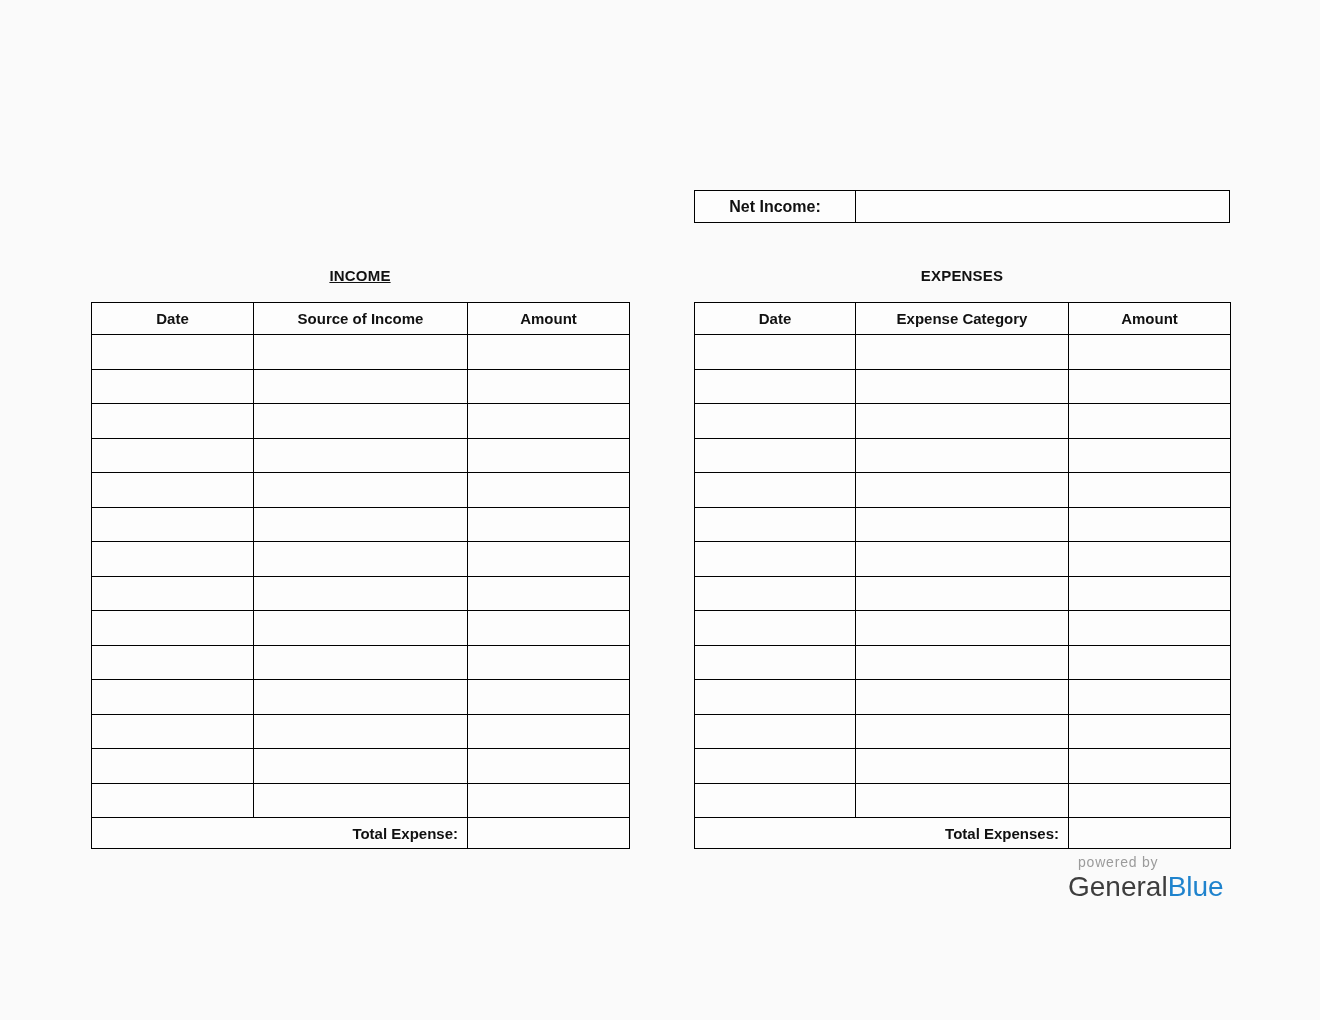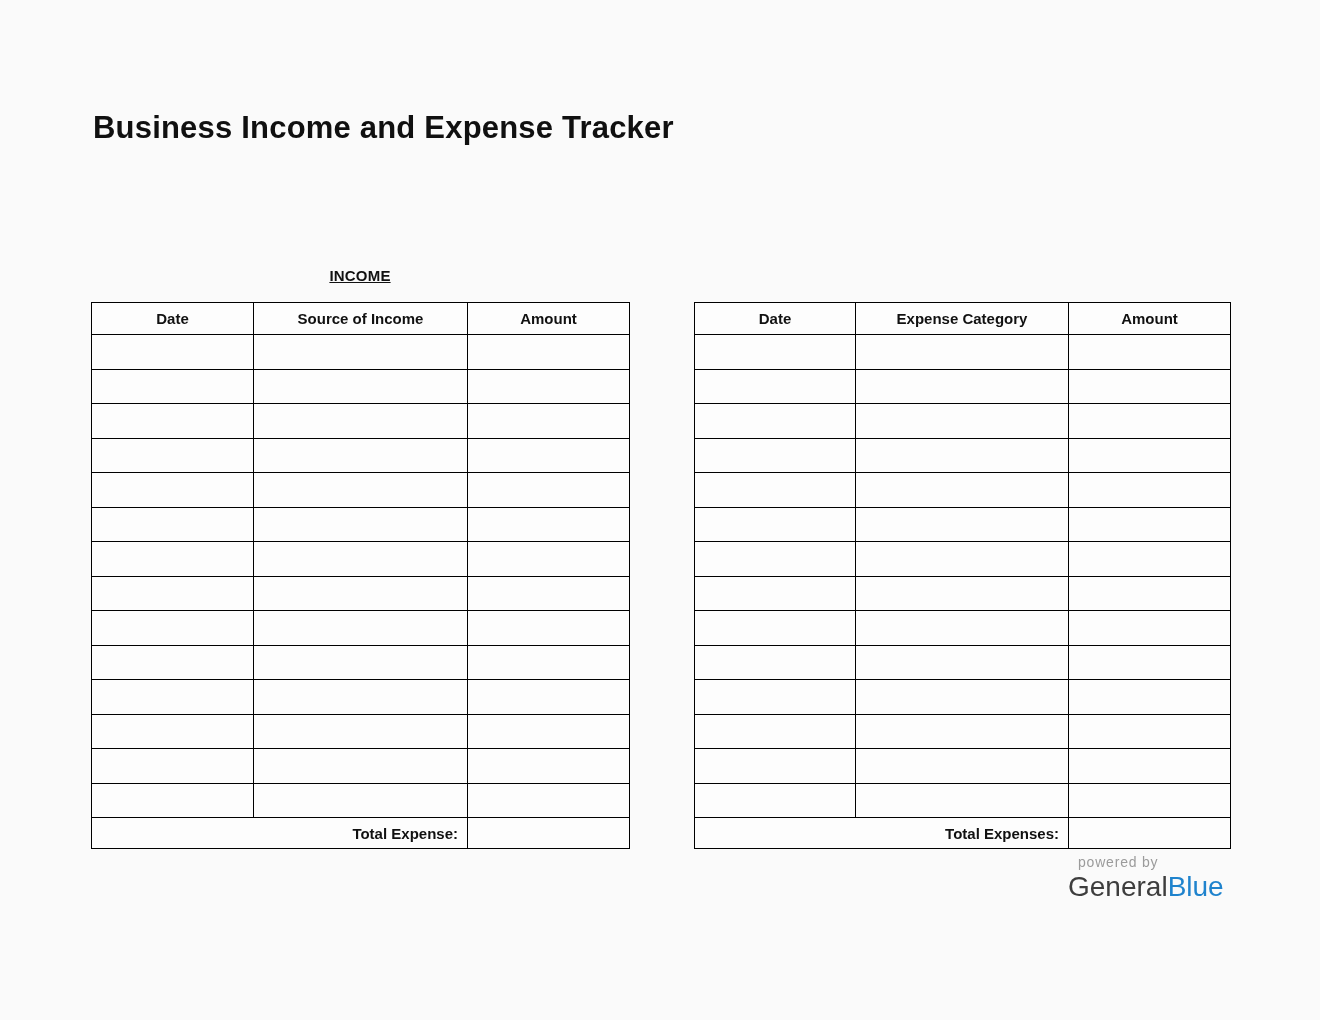--- a/index.html
+++ b/index.html
@@ -97,25 +97,29 @@
   }
   .brand { font-size: 28px; line-height: 33px; }
   .brand .brand-dark { color: #3d3d3d; }
   .brand .brand-blue { color: #1f83cd; }
 </style>
 </head>
 <body>
 
 <div class="page">
 
-  <h1 class="doc-title">Business Income and Expense Tracker</h1>
-
-
+
+
+  <div class="hbox" id="net-box">
+    <div class="hlabel">Net Income:</div>
+    <div class="hvalue"></div>
+  </div>
 
   <div class="section-title" id="income-title">INCOME</div>
+  <div class="section-title" id="expense-title">EXPENSES</div>
 
   <table class="grid" id="income-table">
     <colgroup>
         <col style="width:162px">
         <col style="width:214px">
         <col style="width:162px">
       </colgroup>
     <thead>
       <tr>
         <th>Date</th>

